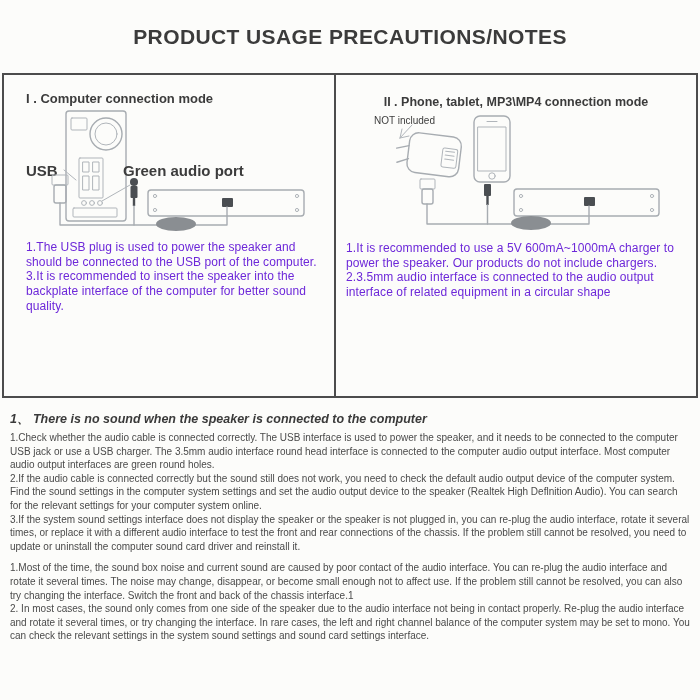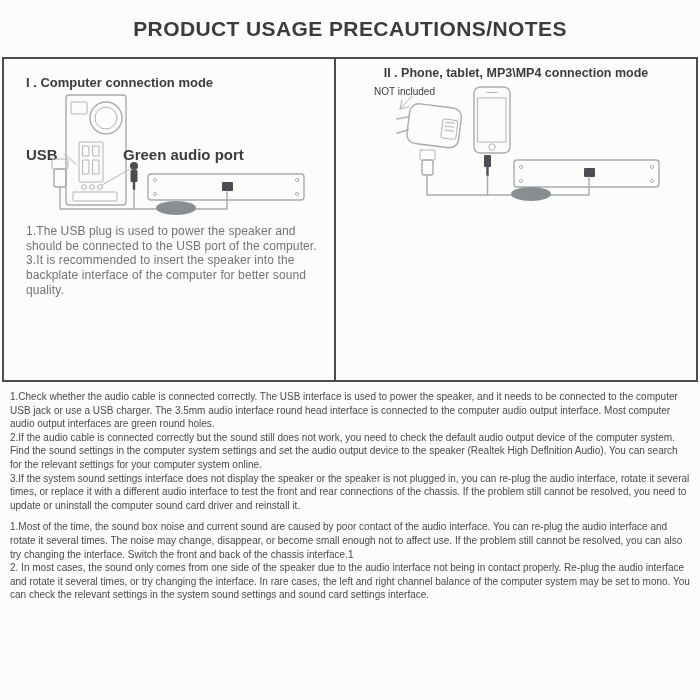--- a/index.html
+++ b/index.html
@@ -4,39 +4,39 @@
 <style>
   html,body { margin:0; padding:0; }
   body {
     width:700px; height:700px;
     background:#ffffff;
     font-family:"Liberation Sans", sans-serif;
     color:#454545;
   }
   .page { width:700px; height:700px; background:#fcfcfa; overflow:hidden; box-sizing:border-box; }
   .title {
-    margin:8px; padding-top:9px; padding-bottom:8px;
+    margin:16px; padding-top:9px; padding-bottom:8px;
     text-align:center; font-size:21px; font-weight:bold;
     letter-spacing:0.4px; color:#3b3b3b;
   }
   .panels {
     display:flex; margin:0 2px;
     border:2px solid #4c4c4c;
     height:321px;
   }
   .panel { box-sizing:border-box; padding:6px 10px 0 10px; }
   .panel-left { width:320px; border-right:2px solid #4c4c4c;margin-left:12px; }
   .panel-right { flex:1; }
   .panel-heading {
     font-size:13px; font-weight:bold; color:#3b3b3b;
     margin:10px 0 2px 0;
   }
-  .panel-right .panel-heading { text-align:center; margin-top:1px; font-size:12.5px; }
+  .panel-right .panel-heading { text-align:center; margin-top:14px; font-size:12.5px; }
   .illus { display:block; margin:2px 0 4px 0; }
-  .notes p { margin:0; font-size:12px; line-height:1.22; color:#737373; letter-spacing:0.1px; }
+  .notes p { margin:0; font-size:12px; line-height:1.22; color:#6d28d9; letter-spacing:0.1px; }
   .issues { padding:8px 8px 0 10px; }
   .issues-heading { font-size:13.5px; font-weight:bold; color:#3a3a3a; margin:4px 0 7px 0; }
   .topic-heading {
     font-size:12.5px; font-weight:bold; font-style:italic;
     color:#3a3a3a; margin:5px 0 3px 0;
   }
   .topic p { margin:0; font-size:10px; line-height:1.36; color:#4a4a4a; }
   .topic { margin-bottom:8px; }
   
   .ln  { fill:none; stroke:#a7acb1; stroke-width:1.4; stroke-linejoin:round; stroke-linecap:round; }
@@ -163,26 +163,31 @@
         </g>
 
         <g>
           <polyline class="ln" points="81,93 81,113 166,113"></polyline>
           <polyline class="ln" points="141.5,94 141.5,113"></polyline>
           <polyline class="ln" points="204,113 243,113 243,95"></polyline>
           <ellipse class="pod" cx="185" cy="112" rx="20" ry="7"></ellipse>
         </g>
       </svg>
 
+      <div class="notes">
+        <p>1.It is recommended to use a 5V 600mA~1000mA charger to power the speaker. Our products do not include chargers.</p>
+        <p>2.3.5mm audio interface is connected to the audio output interface of related equipment in a circular shape</p>
+      </div>
     </section>
   </div>
 
   <div class="issues">
 
     <div class="topic">
+      <div class="topic-heading">1、 There is no sound when the speaker is connected to the computer</div>
       <p>1.Check whether the audio cable is connected correctly. The USB interface is used to power the speaker, and it needs to be connected to the computer USB jack or use a USB charger. The 3.5mm audio interface round head interface is connected to the computer audio output interface. Most computer audio output interfaces are green round holes.</p>
       <p>2.If the audio cable is connected correctly but the sound still does not work, you need to check the default audio output device of the computer system. Find the sound settings in the computer system settings and set the audio output device to the speaker (Realtek High Deflnition Audio). You can search for the relevant settings for your computer system online.</p>
       <p>3.If the system sound settings interface does not display the speaker or the speaker is not plugged in, you can re-plug the audio interface, rotate it several times, or replace it with a different audio interface to test the front and rear connections of the chassis. If the problem still cannot be resolved, you need to update or uninstall the computer sound card driver and reinstall it.</p>
     </div>
 
     <div class="topic">
       <p>1.Most of the time, the sound box noise and current sound are caused by poor contact of the audio interface. You can re-plug the audio interface and rotate it several times. The noise may change, disappear, or become small enough not to affect use. If the problem still cannot be resolved, you can also try changing the interface. Switch the front and back of the chassis interface.1</p>
       <p>2. In most cases, the sound only comes from one side of the speaker due to the audio interface not being in contact properly. Re-plug the audio interface and rotate it several times, or try changing the interface. In rare cases, the left and right channel balance of the computer system may be set to mono. You can check the relevant settings in the system sound settings and sound card settings interface.</p>
     </div>
   </div>

